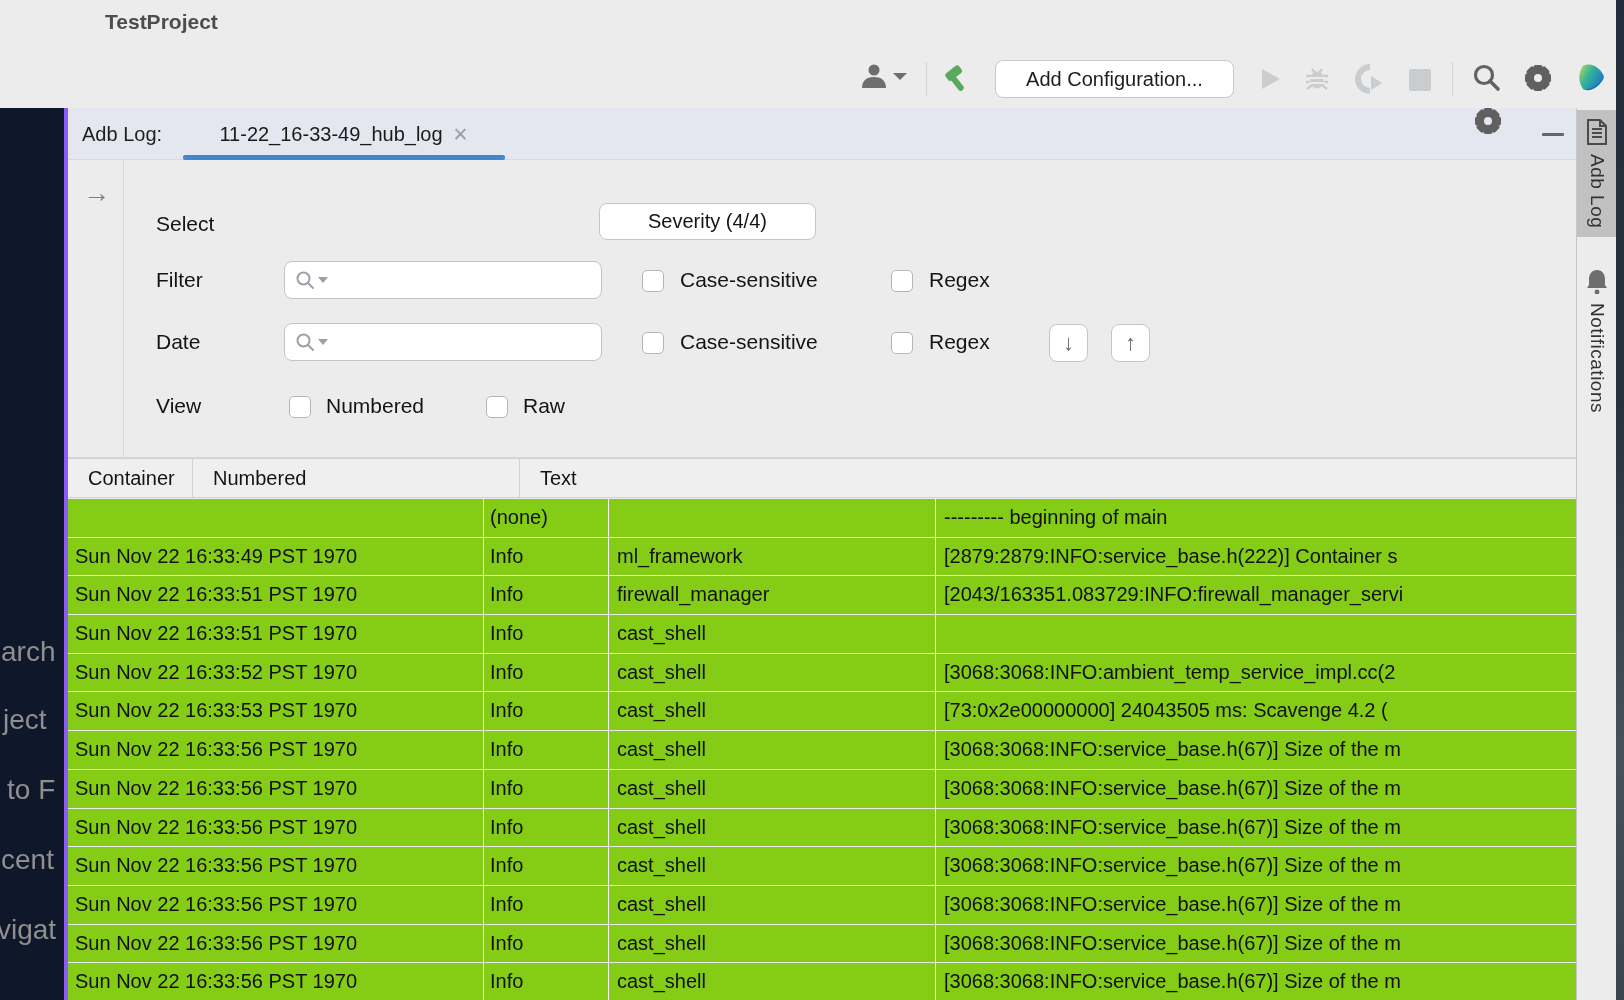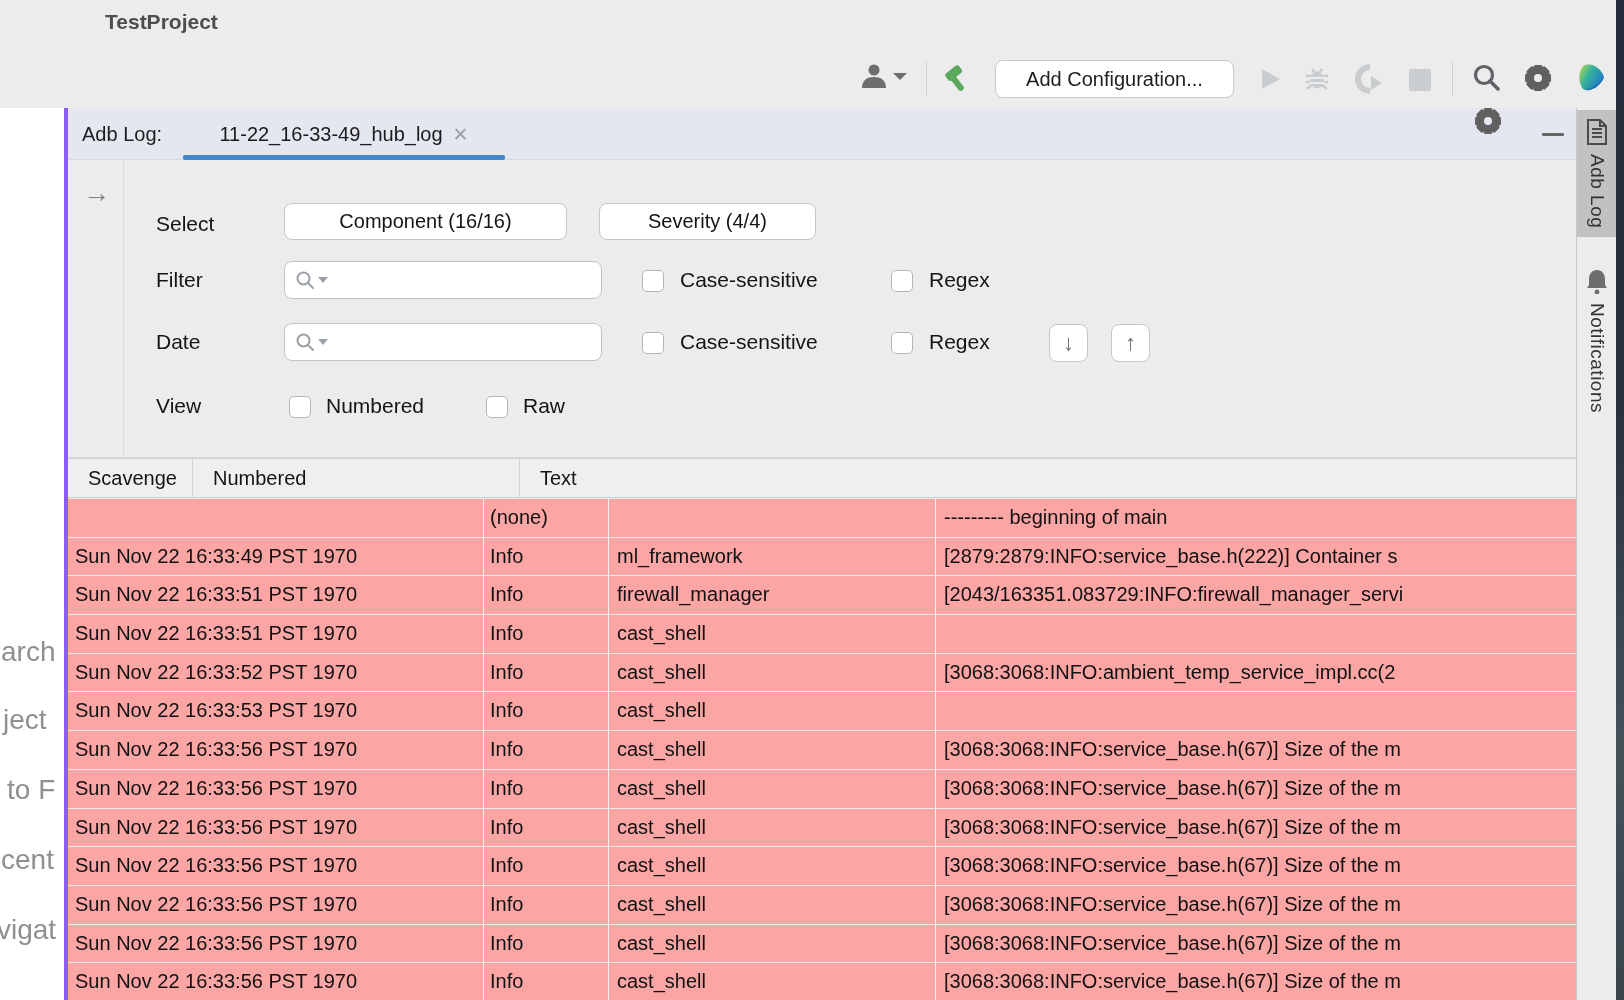--- a/index.html
+++ b/index.html
@@ -20,21 +20,21 @@
   .gear { position:relative; width:26px; height:26px; --hole:#ECECEC; }
   .gear i { position:absolute; left:50%; top:50%; width:26px; height:9px; background:#606060; border-radius:2px; }
   .gear i:nth-child(1){ transform:translate(-50%,-50%) rotate(0deg);}
   .gear i:nth-child(2){ transform:translate(-50%,-50%) rotate(45deg);}
   .gear i:nth-child(3){ transform:translate(-50%,-50%) rotate(90deg);}
   .gear i:nth-child(4){ transform:translate(-50%,-50%) rotate(135deg);}
   .gear b { position:absolute; left:50%; top:50%; width:18px; height:18px; background:#606060; border-radius:50%; transform:translate(-50%,-50%);}
   .gear u { position:absolute; left:50%; top:50%; width:8px; height:8px; background:var(--hole); border-radius:50%; transform:translate(-50%,-50%); z-index:2;}
 
   
-  #left-strip { position:absolute; left:0; top:108px; width:64px; height:892px; background:#ffffff; overflow:hidden; }
+  #left-strip { position:absolute; left:0; top:108px; width:64px; height:892px; background:#0f172a; overflow:hidden; }
   #left-strip .frag { position:absolute; font-size:28px; color:#8F8F8F; white-space:nowrap; }
   #left-strip .frag:nth-of-type(1){ top:528px; left:1px; }
   #left-strip .frag:nth-of-type(2){ top:596px; left:3px; }
   #left-strip .frag:nth-of-type(3){ top:666px; left:7px; }
   #left-strip .frag:nth-of-type(4){ top:736px; left:1px; }
   #left-strip .frag:nth-of-type(5){ top:806px; left:-3px; }
 
   
   #toolwindow { position:absolute; left:64px; top:108px; width:1512px; height:892px;
     background:#ECECEC; border-left:4px solid #8b5cf6; overflow:hidden; }
@@ -63,21 +63,21 @@
   .cb { position:absolute; width:22px; height:22px; background:#FFF; border:1.5px solid #B5B5B5; border-radius:5px; }
   .cb-label { position:absolute; font-size:21px; color:#141414; }
   .nav-btn { position:absolute; width:39px; height:38px; background:#FFF; border:1px solid #C6C6C6; border-radius:8px;
     font-size:22px; color:#6E6E6E; text-align:center; line-height:36px; font-weight:bold; }
 
   
   #log-header { position:absolute; left:0; top:350px; width:100%; height:40px; background:#EFEFEF;
     border-top:1px solid #D2D2D2; border-bottom:1px solid #D2D2D2; display:flex; }
   #log-header .hc { font-size:20px; color:#141414; line-height:38px; border-right:1px solid #D2D2D2; overflow:hidden; white-space:nowrap; }
   #log-rows { position:absolute; left:0; top:391px; width:100%; height:501px; background:#FFF; overflow:hidden; }
-  .row { display:flex; height:38.7px; background:#fca5a5; border-bottom:1px solid #EAEAEA; }
+  .row { display:flex; height:38.7px; background:#84cc16; border-bottom:1px solid #EAEAEA; }
   .cell { font-size:20px; color:#111; line-height:37px; white-space:nowrap; overflow:hidden; border-right:1px solid #F1F1F1; }
   .c-date { width:416px; padding-left:7px; }
   .c-sev  { width:125px; padding-left:6px; }
   .c-comp { width:327px; padding-left:8px; }
   .c-text { flex:1; padding-left:8px; border-right:none; }
   .hc.c-date { padding-left:14px; } .hc.c-sev{ padding-left:20px; } .hc.c-comp{ padding-left:20px; } .hc.c-text{ padding-left:20px; }
 
   
   #stripe { position:absolute; left:1576px; top:108px; width:40px; height:892px; background:#ECECEC; border-left:1px solid #C6C6C6; }
   .stripe-item { display:flex; flex-direction:column; align-items:center; gap:9px; padding:9px 0; }
@@ -189,21 +189,20 @@
     </span>
     <span id="tabbar-min"></span>
   </div>
 
   <div id="filter-panel">
     <div id="panel-gutter">
       <span id="collapse-arrow">→</span>
     </div>
 
     <span class="f-label" style="left:88px; top:52px;">Select</span>
-    <div class="btn" style="left:216px; top:43px; width:283px;">Component (16/16)</div>
     <div class="btn" style="left:531px; top:43px; width:217px;">Severity (4/4)</div>
 
     <span class="f-label" style="left:88px; top:108px;">Filter</span>
     <div class="search-box" style="left:216px; top:101px;">
       <svg class="mag" viewBox="0 0 20 20">
           <circle cx="8.5" cy="8.5" r="6" fill="none" stroke="#9AA0A6" stroke-width="2"></circle>
           <line x1="13" y1="13" x2="18" y2="18" stroke="#9AA0A6" stroke-width="2" stroke-linecap="round"></line>
         </svg>
       <span class="mini-caret"></span>
       <input value="" style="">
@@ -230,21 +229,21 @@
     <div class="nav-btn" style="left:1043px; top:164px;">↑</div>
 
     <span class="f-label" style="left:88px; top:234px;">View</span>
     <span class="cb" style="left:221px; top:236px;"></span>
     <span class="cb-label" style="left:258px; top:234px;">Numbered</span>
     <span class="cb" style="left:418px; top:236px;"></span>
     <span class="cb-label" style="left:455px; top:234px;">Raw</span>
   </div>
 
   <div id="log-header">
-    <span class="hc c-sev">Scavenge</span>
+    <span class="hc c-sev">Container</span>
     <span class="hc c-comp">Numbered</span>
     <span class="hc c-text" style="flex:1; border-right:none;">Text</span>
   </div>
 
   <div id="log-rows">
       <div class="row">
         <span class="cell c-date"></span>
         <span class="cell c-sev">(none)</span>
         <span class="cell c-comp"></span>
         <span class="cell c-text">--------- beginning of main</span>
@@ -269,20 +268,21 @@
       <div class="row">
         <span class="cell c-date">Sun Nov 22 16:33:52 PST 1970</span>
         <span class="cell c-sev">Info</span>
         <span class="cell c-comp">cast_shell</span>
         <span class="cell c-text">[3068:3068:INFO:ambient_temp_service_impl.cc(2</span>
       </div>
       <div class="row">
         <span class="cell c-date">Sun Nov 22 16:33:53 PST 1970</span>
         <span class="cell c-sev">Info</span>
         <span class="cell c-comp">cast_shell</span>
+        <span class="cell c-text">[73:0x2e00000000] 24043505 ms: Scavenge 4.2 (</span>
       </div>
       <div class="row">
         <span class="cell c-date">Sun Nov 22 16:33:56 PST 1970</span>
         <span class="cell c-sev">Info</span>
         <span class="cell c-comp">cast_shell</span>
         <span class="cell c-text">[3068:3068:INFO:service_base.h(67)] Size of the m</span>
       </div>
       <div class="row">
         <span class="cell c-date">Sun Nov 22 16:33:56 PST 1970</span>
         <span class="cell c-sev">Info</span>

